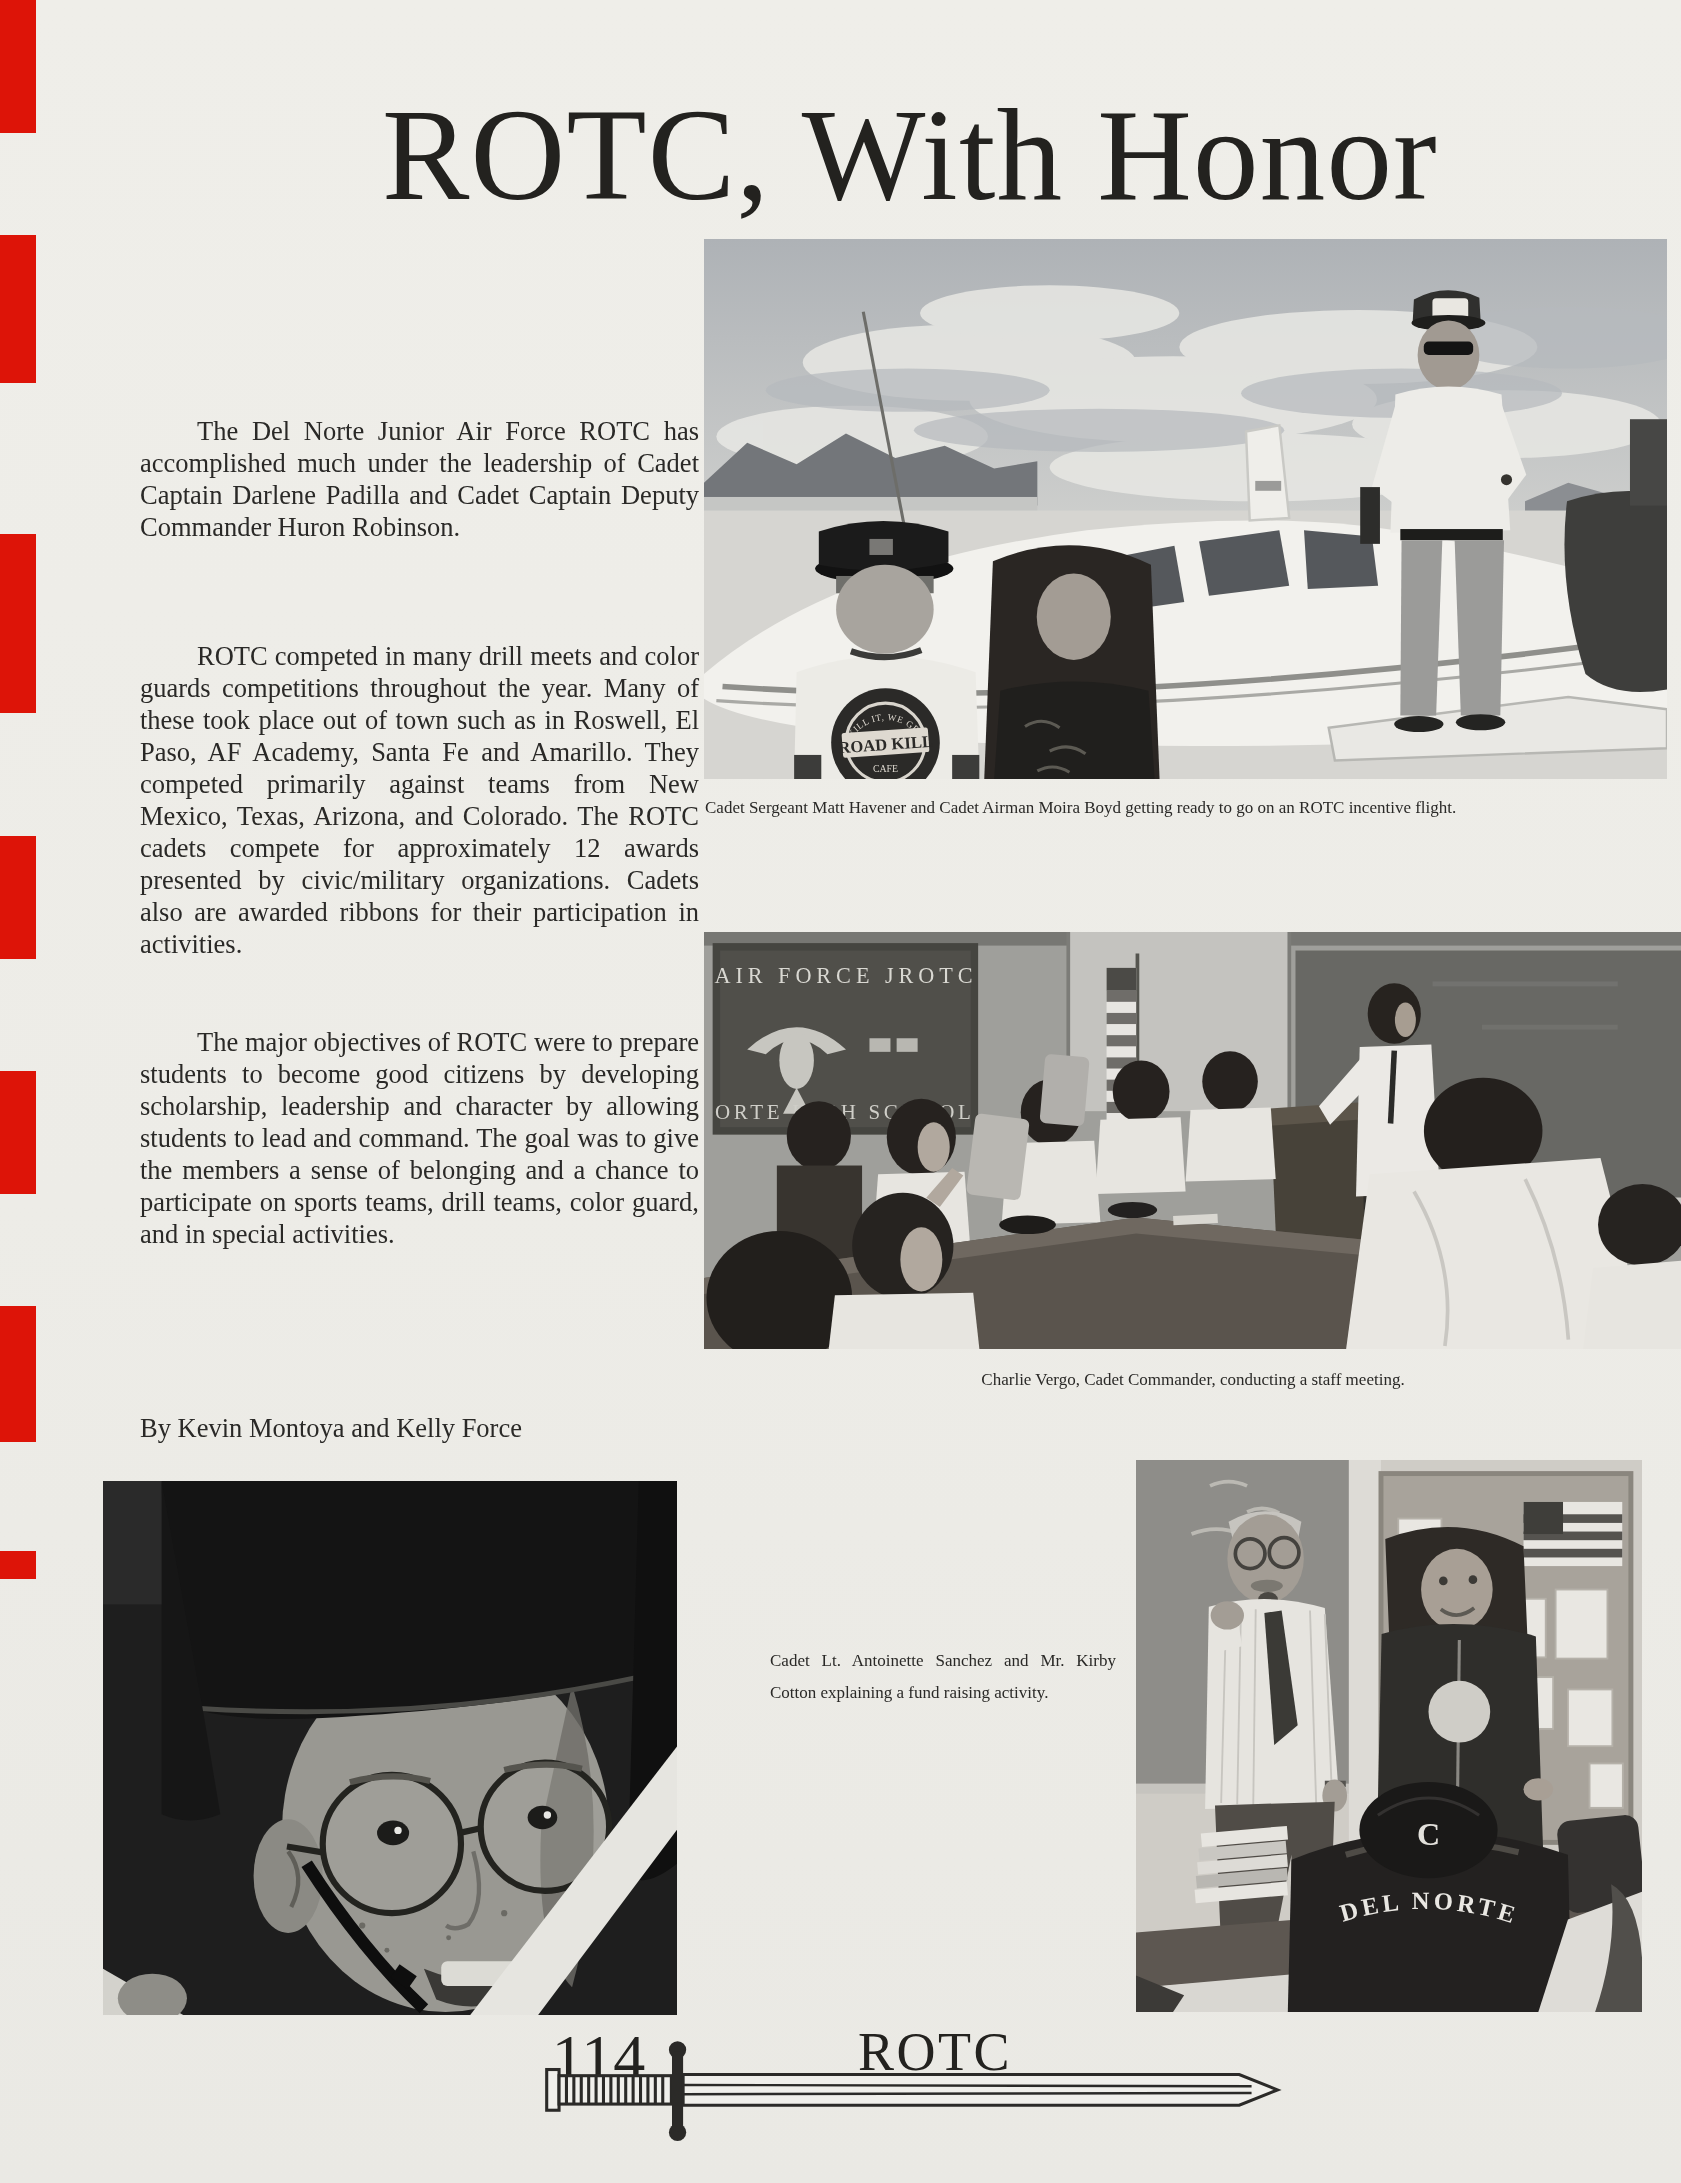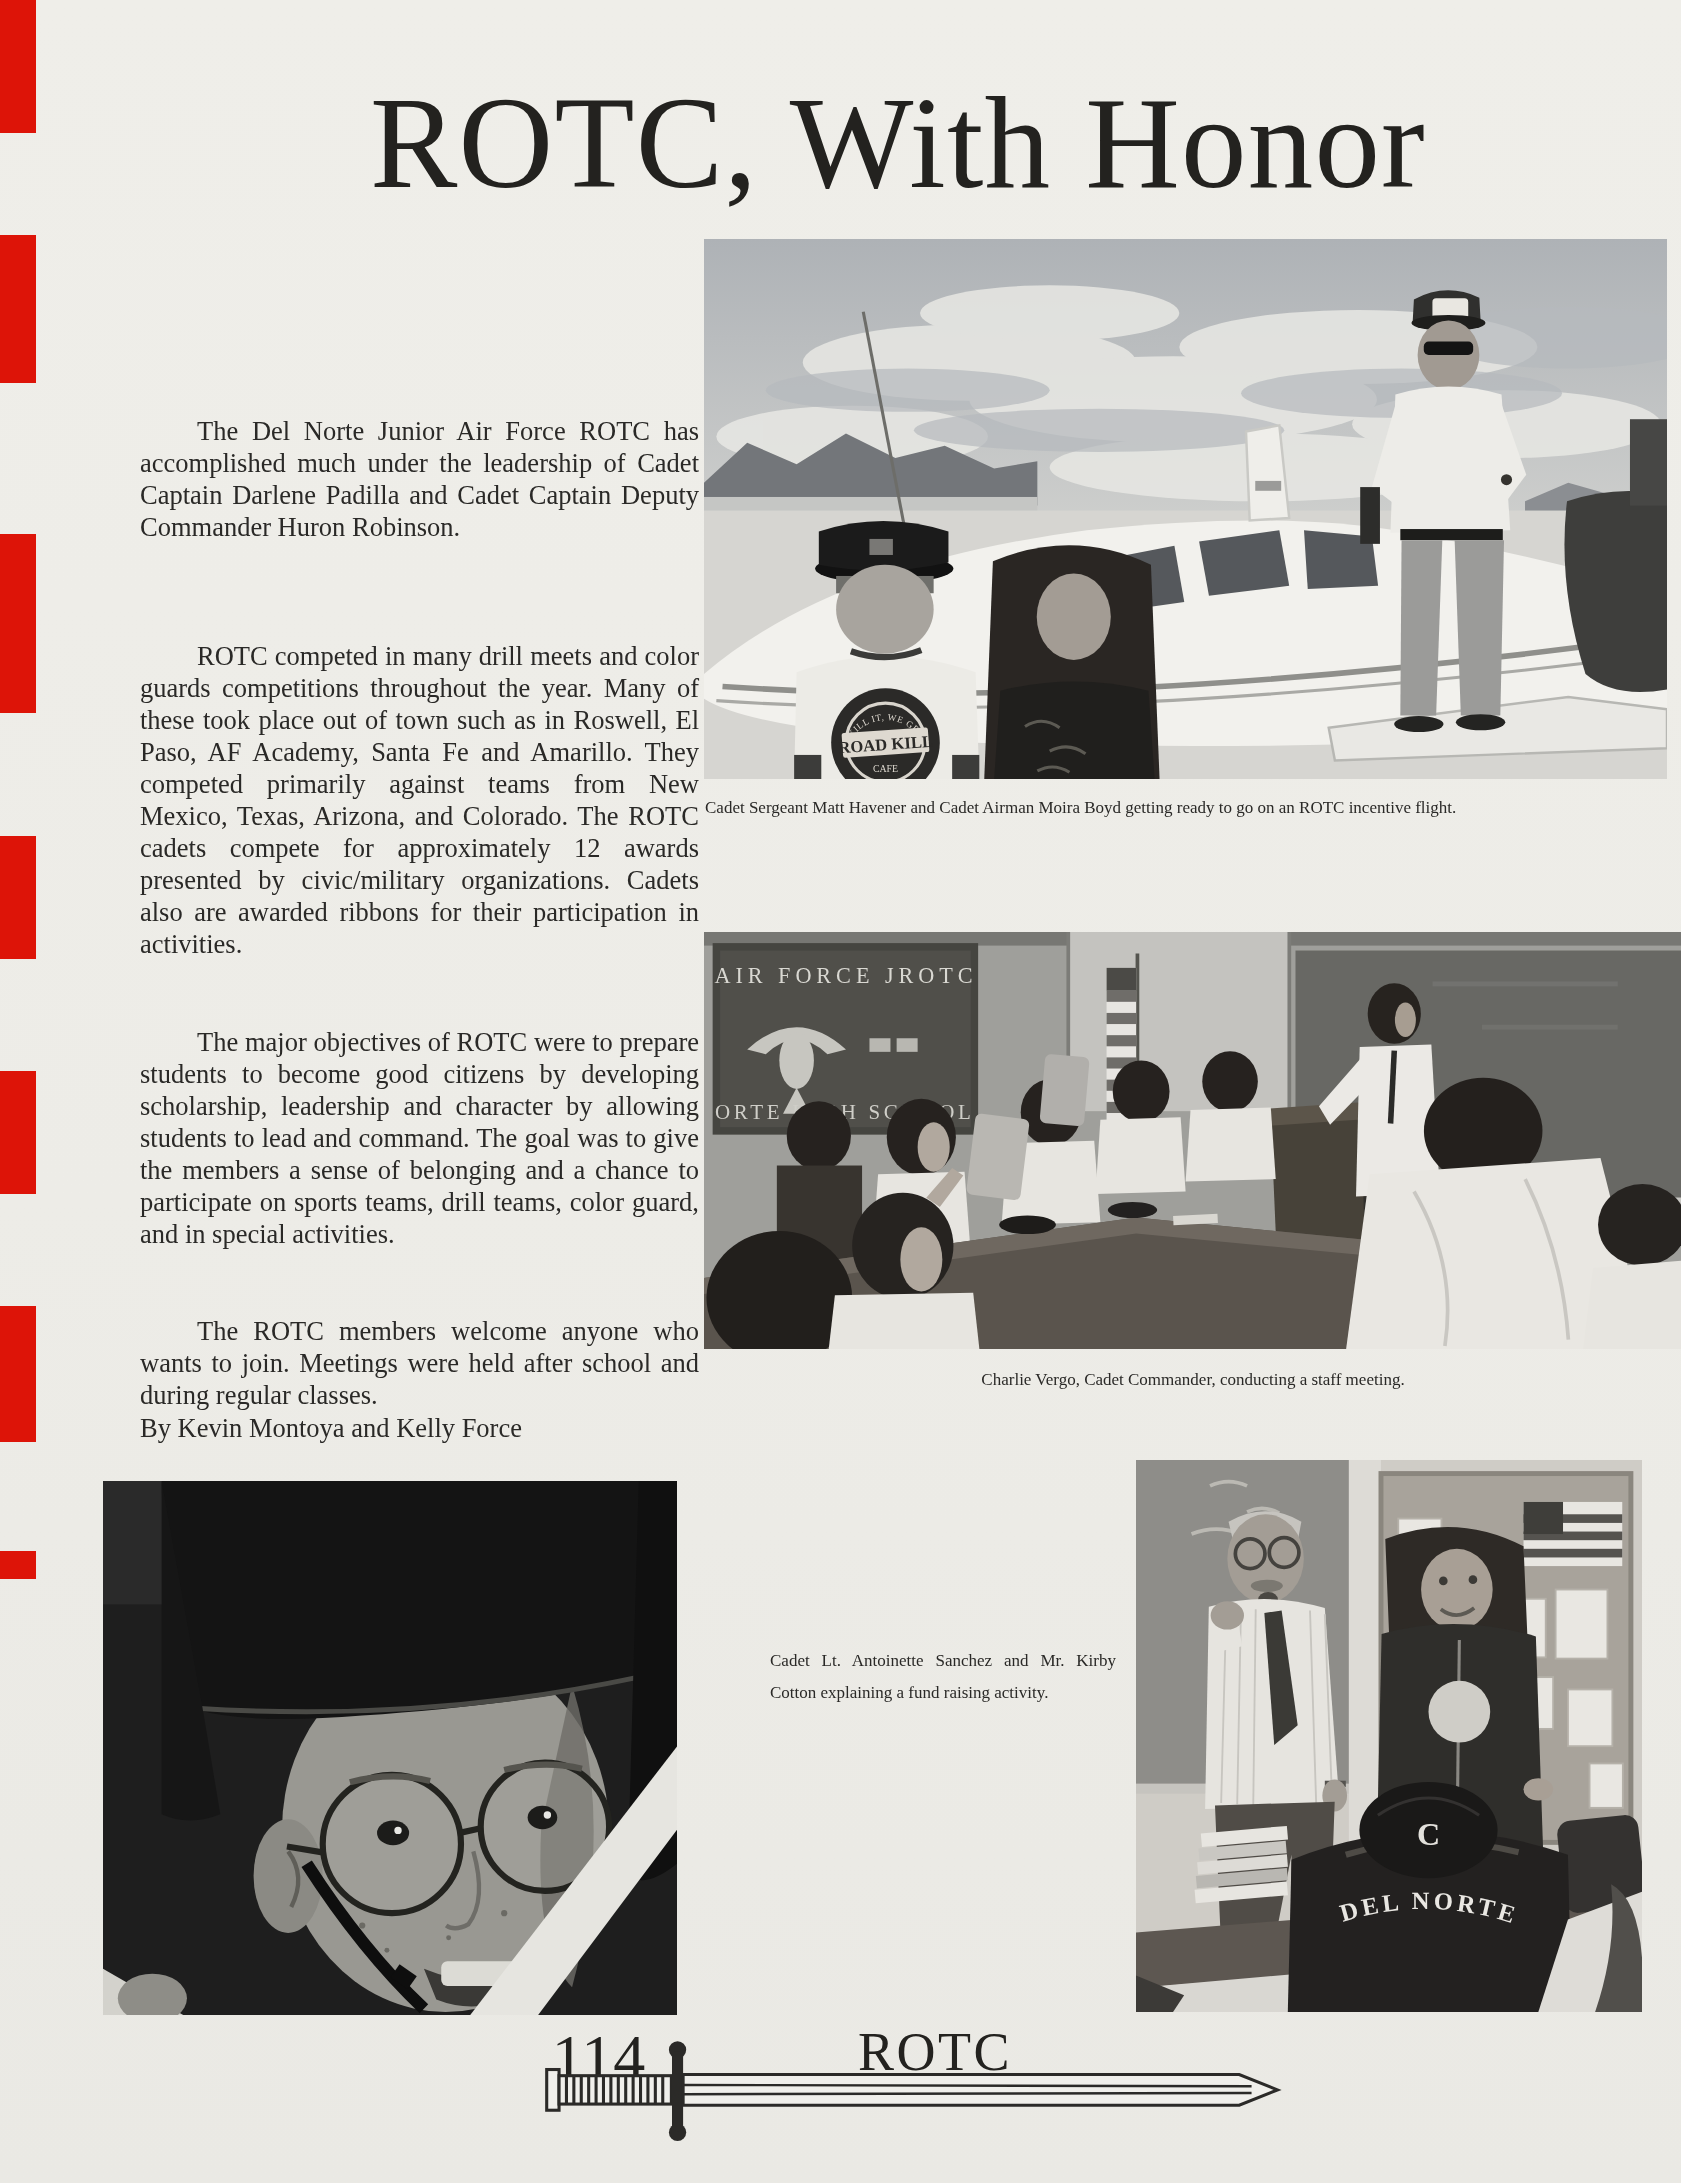--- a/index.html
+++ b/index.html
@@ -10,21 +10,21 @@
     background:linear-gradient(180deg,#efeee9 0%,#edece7 55%,#eae9e4 100%);
     overflow:hidden;
     font-family:"Liberation Serif","DejaVu Serif",serif;
     color:#272624;
   }
   .edge-tab{position:absolute;left:0;width:36px;background:#dd1408;}
   .t1{top:0;height:133px}.t2{top:235px;height:148px}.t3{top:534px;height:179px}
   .t4{top:836px;height:123px}.t5{top:1071px;height:123px}.t6{top:1306px;height:136px}
   .t7{top:1551px;height:28px}
   .title{
-    position:absolute;left:185px;top:67px;width:1426px;margin:0;
+    position:absolute;left:185px;top:67px;width:1426px;margin:12px;
     font-size:131px;font-weight:500;text-align:center;letter-spacing:1.2px;
     color:#23221f;white-space:nowrap;
   }
   .col{
     position:absolute;left:96px;width:559px;
     font-size:26.5px;line-height:32px;text-align:justify;
     text-indent:57px;hyphens:auto;-webkit-hyphens:auto;
     color:#2a2927;
     margin-left:44px;
   }
@@ -65,21 +65,20 @@
   <div class="edge-tab t4"></div>
   <div class="edge-tab t5"></div>
   <div class="edge-tab t6"></div>
   <div class="edge-tab t7"></div>
 
   <h1 class="title">ROTC, With Honor</h1>
 
   <div class="col p1">The Del Norte Junior Air Force ROTC has accomplished much under the leadership of Cadet Captain Darlene Padilla and Cadet Captain Deputy Commander Huron Robinson.</div>
   <div class="col p2">ROTC competed in many drill meets and color guards competitions throughout the year. Many of these took place out of town such as in Roswell, El Paso, AF Academy, Santa Fe and Amarillo. They competed primarily against teams from New Mexico, Texas, Arizona, and Colorado. The ROTC cadets compete for approximately 12 awards presented by civic/military organizations. Cadets also are awarded ribbons for their participation in activities.</div>
   <div class="col p3">The major objectives of ROTC were to prepare students to become good citizens by developing scholarship, leadership and character by allowing students to lead and command. The goal was to give the members a sense of belonging and a chance to participate on sports teams, drill teams, color guard, and in special activities.</div>
-  <div class="col p4">The ROTC members welcome anyone who wants to join. Meetings were held after school and during regular classes.</div>
   <div class="col byline">By Kevin Montoya and Kelly Force</div>
 
   <div class="photo photo1">
     <svg viewBox="0 0 1560 875" preserveAspectRatio="none">
       <defs>
         <linearGradient id="sky1" x1="0" y1="0" x2="0" y2="1">
           <stop offset="0" stop-color="#aeb2b6"></stop>
             <stop offset="0.55" stop-color="#cfd0ce"></stop>
             <stop offset="1" stop-color="#e3e2de"></stop>
         </linearGradient>

